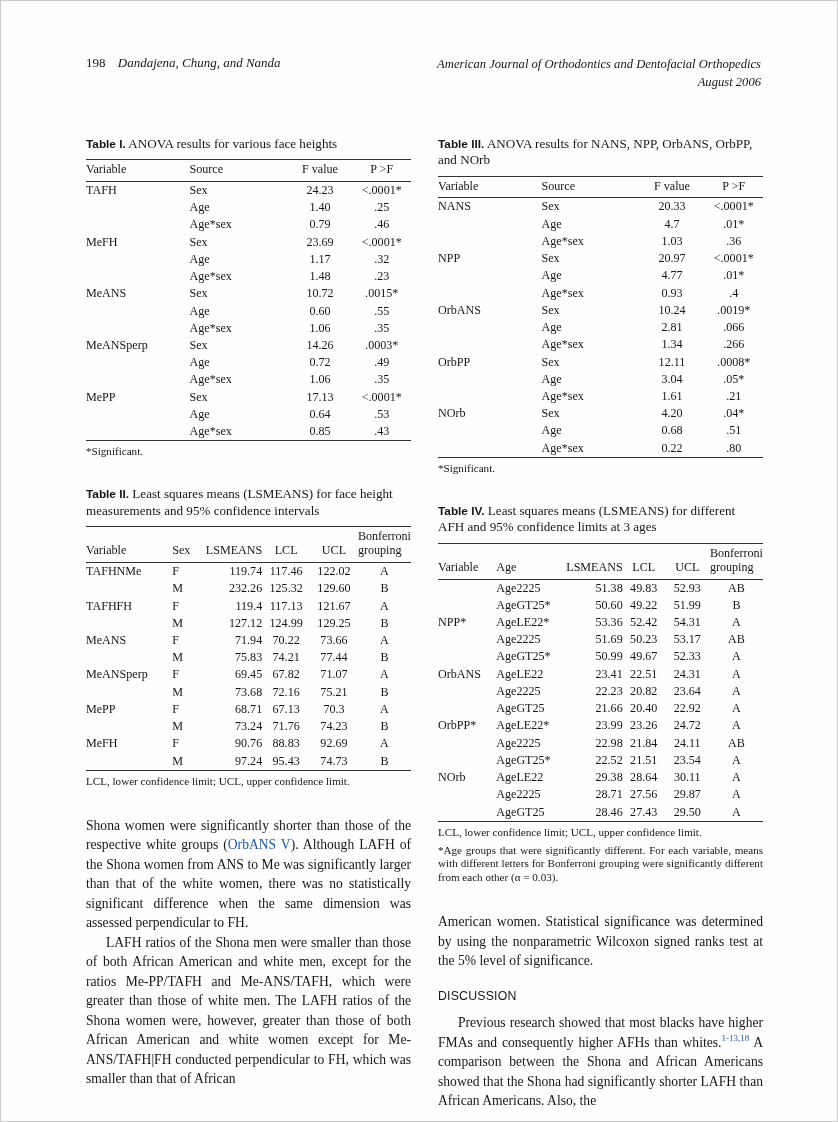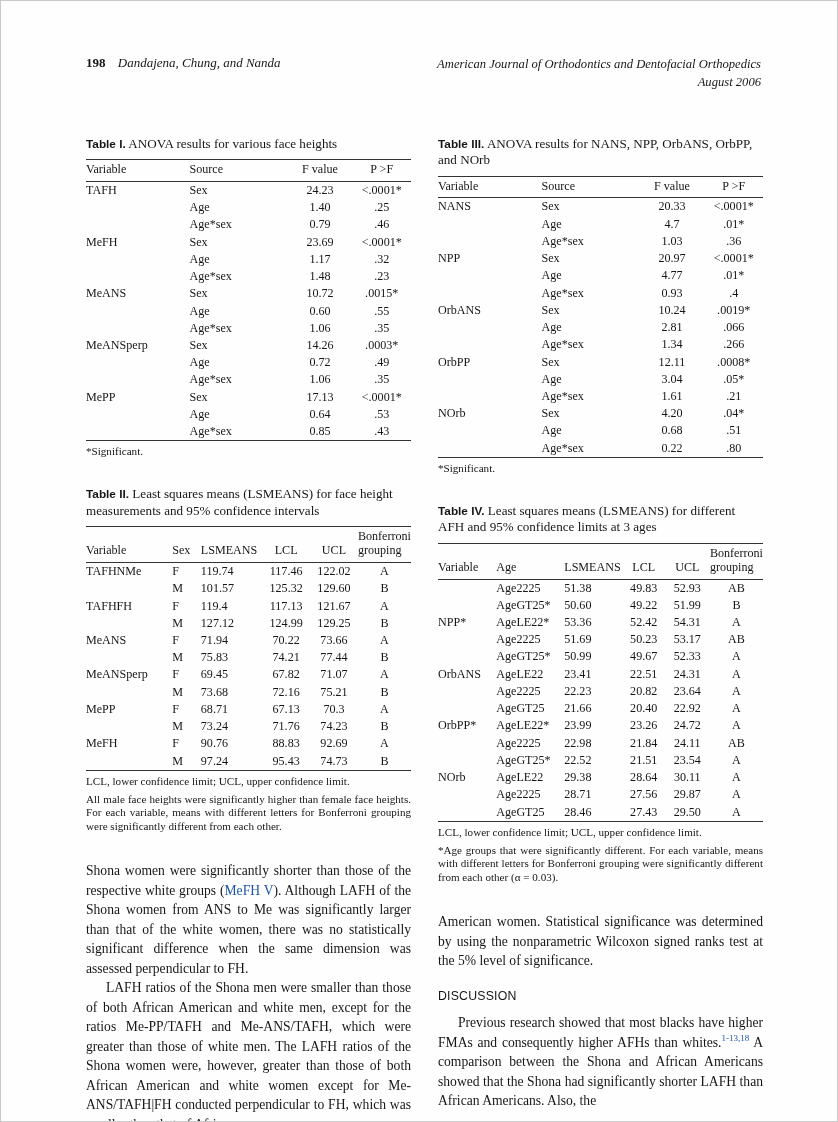--- a/index.html
+++ b/index.html
@@ -4,42 +4,42 @@
 <title>Journal Page 198</title>
 <style>
   html,body{margin:0;padding:0}
   body{background:#ededed;font-family:"Liberation Serif",serif}
   .page{
     width:838px;height:1122px;background:#fefefe;border:1px solid #c9c9c9;
     box-sizing:border-box;padding:54px 76px 36px 85px;color:#161616;
     overflow:hidden;margin:0 auto;position:relative;
   }
   .page-header{display:flex;justify-content:space-between;align-items:flex-start;font-size:13px;margin-bottom:44px}
-  .pnum{font-weight:bold;margin-right:9px}
+  .pnum{font-weight:normal;margin-right:9px}
   .authors{font-style:italic}
   .hdr-right{text-align:right;font-style:italic;font-size:12.6px;line-height:1.45}
   .columns{display:flex;gap:27px}
   .col{width:325px;flex:0 0 325px}
 
   .table-block{margin-bottom:27px}
   .caption{font-size:13.1px;line-height:16.5px;margin:0 0 7px}
   .tlabel{font-family:"Liberation Sans",sans-serif;font-weight:700;font-size:11.8px}
 
   table{width:100%;border-collapse:collapse;border-top:1.3px solid #333;border-bottom:1.3px solid #333;font-size:12.1px}
   th{font-weight:normal;border-bottom:1.3px solid #333;padding:3px 0 4px;vertical-align:bottom;line-height:1.15;white-space:nowrap}
   td{padding:1px 0;white-space:nowrap;line-height:1.26;vertical-align:top}
 
   .t4 th:nth-child(1),.t4 td:nth-child(1){text-align:left;width:30%}
   .t4 th:nth-child(2),.t4 td:nth-child(2){text-align:left;width:32%;padding-left:6px}
   .t4 th:nth-child(3),.t4 td:nth-child(3){text-align:center;width:20%}
   .t4 th:nth-child(4),.t4 td:nth-child(4){text-align:center;width:18%}
 
   .t6 th:nth-child(1),.t6 td:nth-child(1){text-align:left}
   .t6 th:nth-child(2),.t6 td:nth-child(2){text-align:left}
-  .t6 th:nth-child(3),.t6 td:nth-child(3){text-align:left}
+  .t6 th:nth-child(3),.t6 td:nth-child(3){text-align:right}
   .t6 th:nth-child(4),.t6 td:nth-child(4){text-align:center}
   .t6 th:nth-child(5),.t6 td:nth-child(5){text-align:center}
   .t6 td:nth-child(6){text-align:center}
   .t6 th:last-child{white-space:normal;text-align:left}
 
   .t6a th:nth-child(1),.t6a td:nth-child(1){width:27%}
   .t6a th:nth-child(2),.t6a td:nth-child(2){width:9%}
   .t6a th:nth-child(3),.t6a td:nth-child(3){width:19%}
   .t6a th:nth-child(4),.t6a td:nth-child(4){width:15%}
   .t6a th:nth-child(5),.t6a td:nth-child(5){width:15%}
@@ -208,21 +208,21 @@
                 <td>TAFHNMe</td>
                 <td>F</td>
                 <td>119.74</td>
                 <td>117.46</td>
                 <td>122.02</td>
                 <td>A</td>
               </tr>
               <tr>
                 <td></td>
                 <td>M</td>
-                <td>101.57</td>
+                <td>232.26</td>
                 <td>125.32</td>
                 <td>129.60</td>
                 <td>B</td>
               </tr>
               <tr>
                 <td>TAFHFH</td>
                 <td>F</td>
                 <td>119.4</td>
                 <td>117.13</td>
                 <td>121.67</td>
@@ -296,25 +296,24 @@
                 <td></td>
                 <td>M</td>
                 <td>97.24</td>
                 <td>95.43</td>
                 <td>74.73</td>
                 <td>B</td>
               </tr>
             </tbody>
           </table>
         <p class="footnote">LCL, lower confidence limit; UCL, upper confidence limit.</p>
-        <p class="footnote">All male face heights were significantly higher than female face heights. For each variable, means with different letters for Bonferroni grouping were significantly different from each other.</p>
       </section>
 
       <div class="bodytext">
-        <p><span>Shona women were significantly shorter than those of the respective white groups (</span><span class="link">MeFH V</span><span>). Although LAFH of the Shona women from ANS to Me was significantly larger than that of the white women, there was no statistically significant difference when the same dimension was assessed perpendicular to FH.</span></p>
+        <p><span>Shona women were significantly shorter than those of the respective white groups (</span><span class="link">OrbANS V</span><span>). Although LAFH of the Shona women from ANS to Me was significantly larger than that of the white women, there was no statistically significant difference when the same dimension was assessed perpendicular to FH.</span></p>
         <p class="indent">LAFH ratios of the Shona men were smaller than those of both African American and white men, except for the ratios Me-PP/TAFH and Me-ANS/TAFH, which were greater than those of white men. The LAFH ratios of the Shona women were, however, greater than those of both African American and white women except for Me-ANS/TAFH|FH conducted perpendicular to FH, which was smaller than that of African</p>
       </div>
 
     </div>
 
     <div class="col">
 
       <section class="table-block">
         <p class="caption"><span class="tlabel">Table III.</span>
           <span>ANOVA results for NANS, NPP, OrbANS, OrbPP, and NOrb</span></p>

